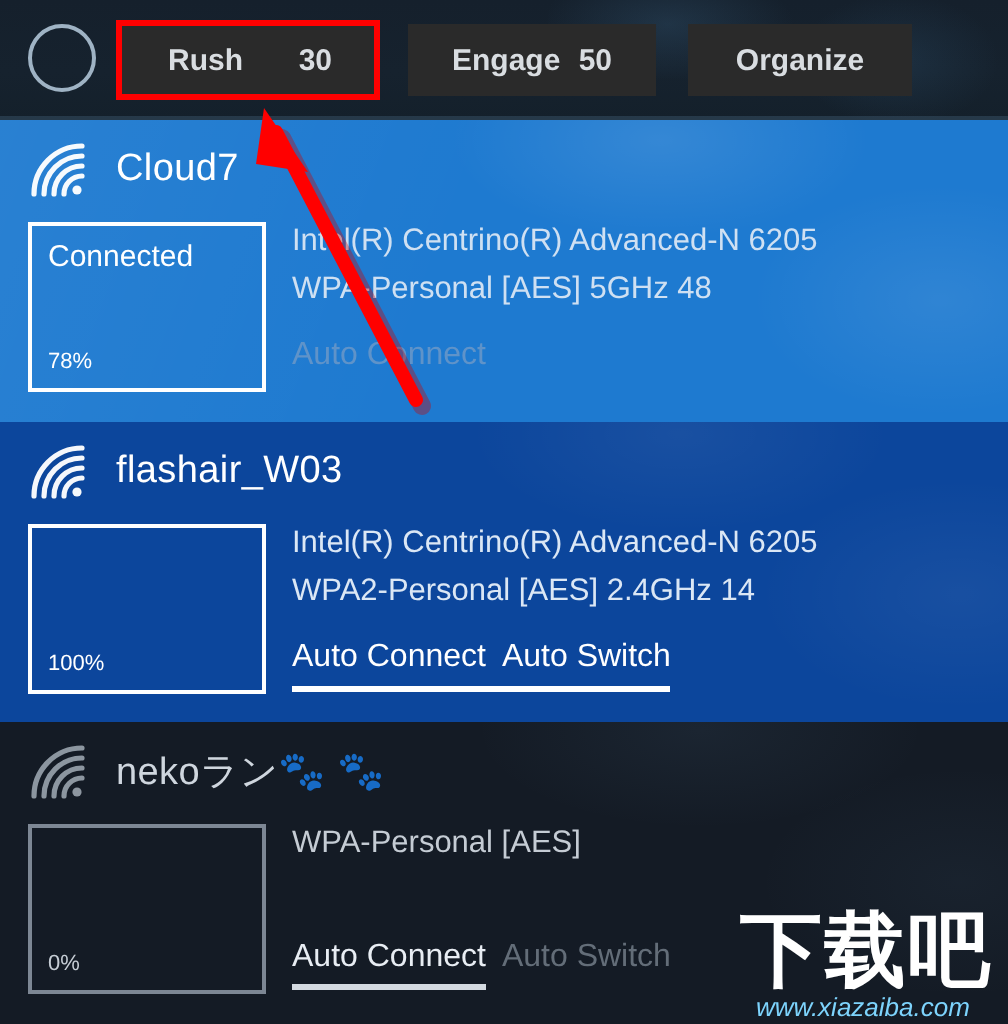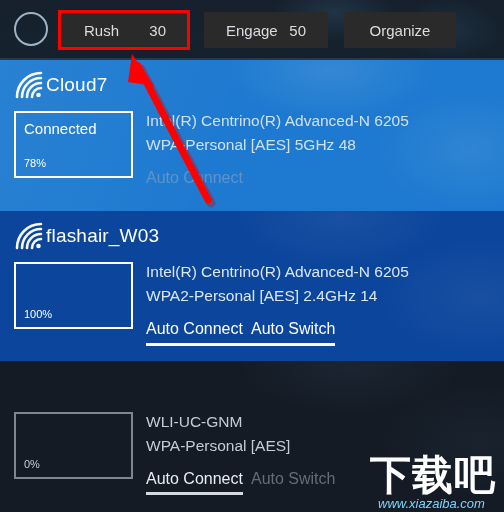--- a/index.html
+++ b/index.html
@@ -53,21 +53,21 @@
   .tbtn {
     position: absolute;
     top: 12px;
     height: 36px;
     background: #2a2a2a;
     display: flex;
     align-items: center;
     box-sizing: border-box;
     color: #d9dde1;
     font-size: 15px;
-    font-weight: normal;
+    font-weight: bold;
   }
   .tbtn .lbl { white-space: nowrap; }
   .tbtn .val { margin-left: auto; color: #d9dde1; }
   #btn-rush  { left: 60px;  width: 128px; padding: 0 22px 0 24px; }
   #btn-engage{ left: 204px; width: 124px; padding: 0 22px 0 22px; }
   #btn-organize{ left: 344px; width: 112px; padding: 0 16px; justify-content: center; }
   .hl-box {
     position: absolute;
     left: 58px; top: 10px;
     width: 132px; height: 40px;
@@ -107,35 +107,35 @@
     background:
       radial-gradient(ellipse 160px 70px at 350px 4px, rgba(120,170,210,0.07), rgba(120,170,210,0) 70%),
       radial-gradient(ellipse 140px 80px at 480px 80px, rgba(120,170,210,0.05), rgba(120,170,210,0) 72%);
   }
 
   .ssid-line {
     position: absolute;
     left: 14px; top: 10px;
     display: flex;
     align-items: center;
-    gap: 0;
+    gap: 12px;
   }
   .wifi-icon { width: 32px; height: 30px; display: block; }
   .ssid-name {
     font-size: 19px;
     color: #ffffff;
     letter-spacing: 0.2px;
     white-space: nowrap;
   }
   #row-2 .ssid-name { color: #cfd6de; }
 
   .sig-box {
     position: absolute;
     left: 14px; top: 51px;
-    width: 119px; height: 67px;
+    width: 119px; height: 85px;
     border: 2px solid #ffffff;
     box-sizing: border-box;
     color: #ffffff;
   }
   #row-2 .sig-box { border-color: #7d8794; color: #c6cdd5; }
   .sig-status {
     position: absolute;
     left: 8px; top: 7px;
     font-size: 15px;
     white-space: nowrap;
@@ -305,28 +305,39 @@
 
     <div class="links">
       <span class="link bright">Auto Connect</span>
       <span class="link bright">Auto Switch</span>
     </div>
   </div>
 
   <div class="row" id="row-2">
     <div class="row-sheen"></div>
 
+    <div class="ssid-line">
+      <svg class="wifi-icon" viewBox="0 0 32 30">
+        <g fill="none" stroke="#9aa4ae" stroke-width="2.6" stroke-linecap="round" opacity="0.9">
+          <path d="M3 27 A 24 24 0 0 1 27 3"></path>
+          <path d="M8 27 A 19 19 0 0 1 27 8"></path>
+          <path d="M13 27 A 14 14 0 0 1 27 13"></path>
+          <path d="M18 27 A 9 9 0 0 1 27 18"></path>
+        </g>
+        <circle cx="24.5" cy="25" r="2.3" fill="#9aa4ae" opacity="0.9"></circle>
+      </svg>
+      <span class="ssid-name">nekoラン🐾 🐾</span>
+    </div>
 
     <div class="sig-box">
       <span class="sig-status"></span>
       <span class="sig-pct">0%</span>
     </div>
 
     <div class="details">
-      <div class="det-line">WLI-UC-GNM</div>
       <div class="det-line">WPA-Personal [AES]</div>
     </div>
 
     <div class="links">
       <span class="link on underlined">Auto Connect</span>
       <span class="link muted">Auto Switch</span>
     </div>
   </div>
 
   <svg class="arrow-svg" viewBox="0 0 120 165">

